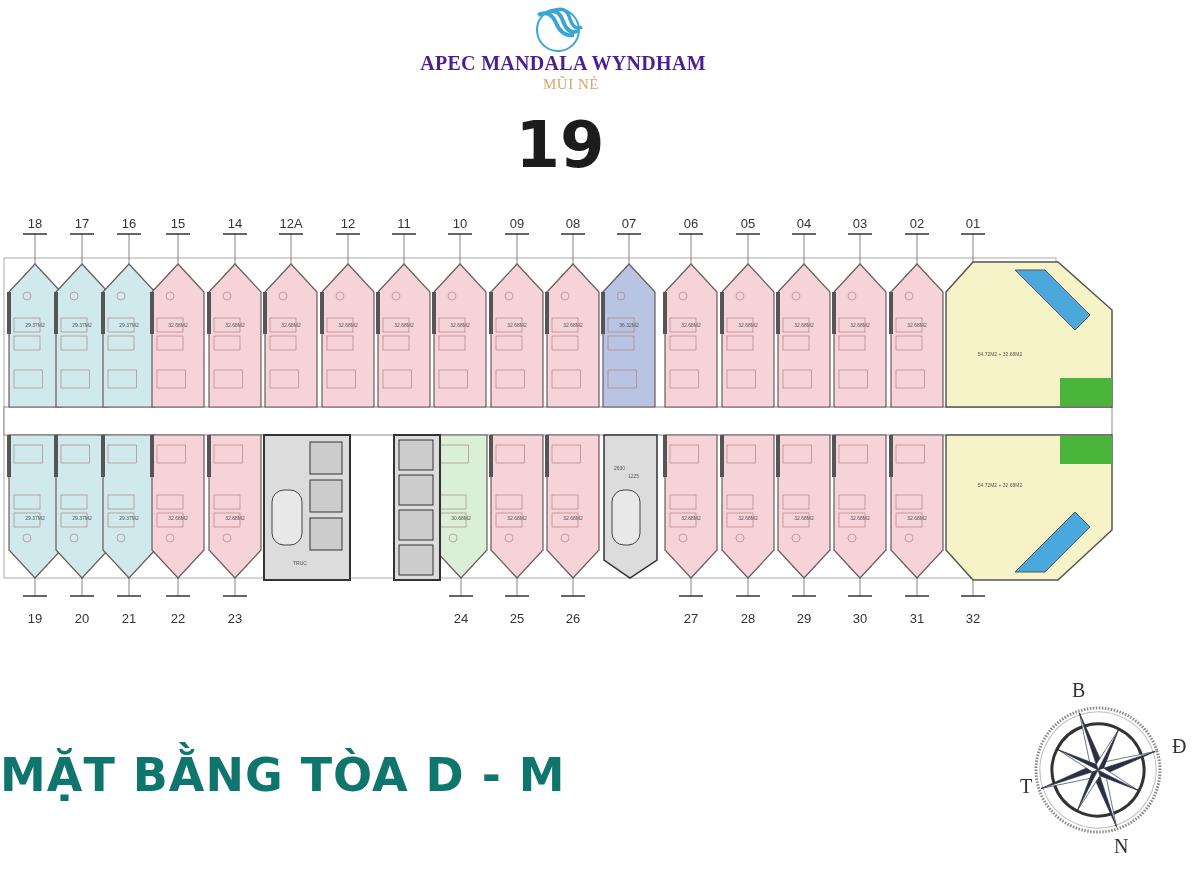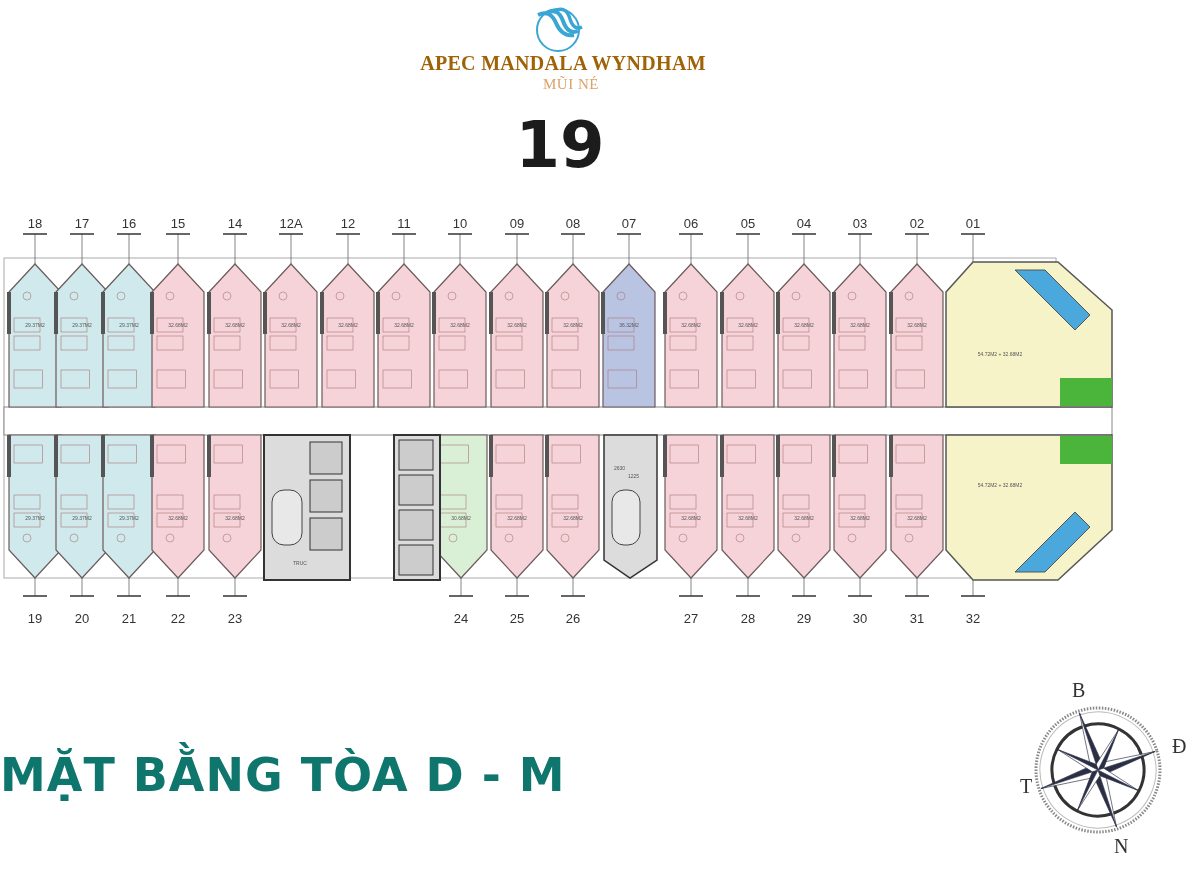--- a/index.html
+++ b/index.html
@@ -1,19 +1,19 @@
 <!DOCTYPE html>
 <html><head>
 <meta charset="utf-8">
 <style>
   html,body{margin:0;padding:0;background:#ffffff;}
   body{width:1200px;height:873px;position:relative;overflow:hidden;font-family:"Liberation Sans",sans-serif;}
   .logo{position:absolute;left:0;top:0;width:1130px;height:100px;}
   .logo-mark{position:absolute;left:530px;top:5px;width:55px;height:50px;}
-  .brand{position:absolute;left:0;width:1126px;text-align:center;top:52px;font-family:"Liberation Serif",serif;font-weight:bold;color:#a16207;font-size:20px;letter-spacing:0.3px;}
+  .brand{position:absolute;left:0;width:1126px;text-align:center;top:52px;font-family:"Liberation Serif",serif;font-weight:bold;color:#4c1d95;font-size:20px;letter-spacing:0.3px;}
   .sub{position:absolute;left:0;width:1126px;text-align:center;top:76px;font-family:"Liberation Serif",serif;color:#d9a36a;font-size:15px;letter-spacing:0.5px;margin-left:8px;}
   .floor{position:absolute;left:0;width:1120px;text-align:center;top:108px;font-size:64px;font-weight:bold;color:#1c1c1c;font-family:"DejaVu Sans",sans-serif;}
   .plan{position:absolute;left:0;top:205px;width:1200px;height:440px;}
   .title{position:absolute;left:0;width:1120px;text-align:left;top:748px;font-size:46px;font-weight:bold;color:#0f766e;font-family:"DejaVu Sans",sans-serif;letter-spacing:1px;}
   .compass{position:absolute;left:1010px;top:675px;width:180px;height:190px;}
   .lbl{font-family:"Liberation Sans",sans-serif;font-size:13px;fill:#333;}
   .area{font-family:"Liberation Sans",sans-serif;font-size:5px;fill:#555;}
 </style>
 </head>
 <body>

